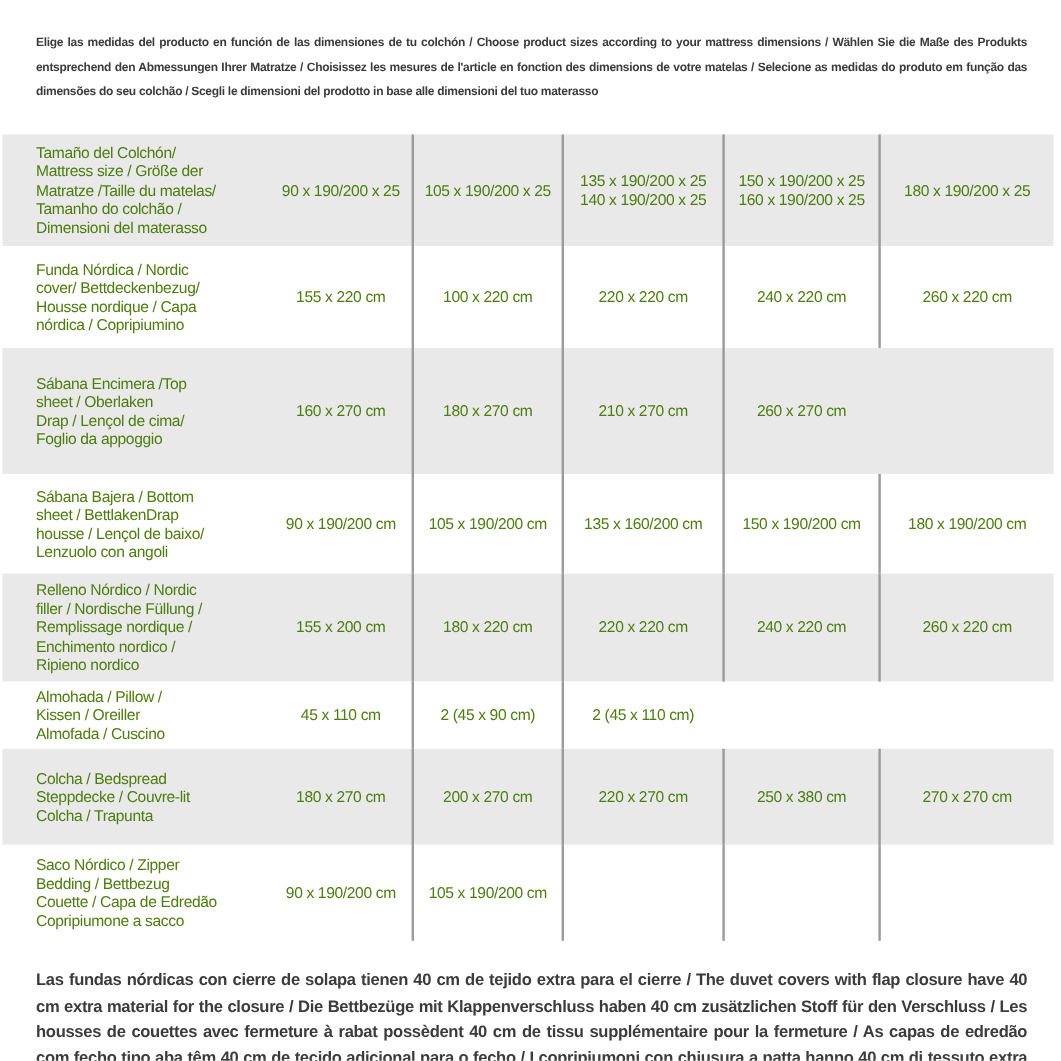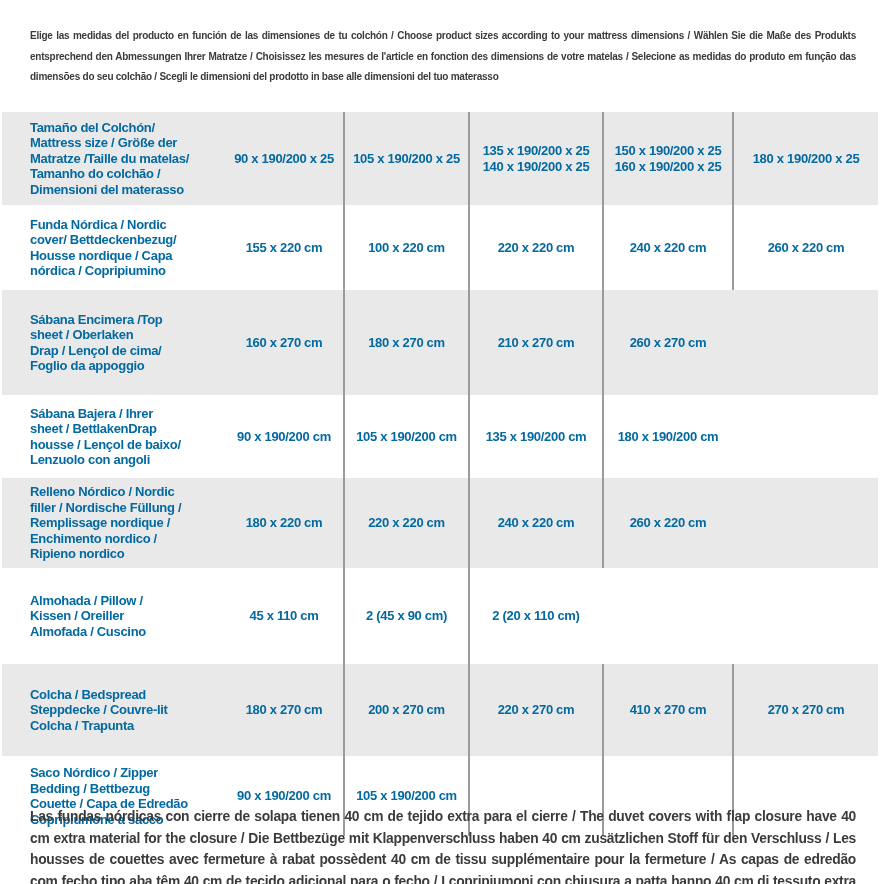--- a/index.html
+++ b/index.html
@@ -42,31 +42,31 @@
     grid-template-columns: 223px 118px 125px 134px 130px 146px;
     align-items: stretch;
   }
   .t-row:nth-child(odd) { background: #e9e9e9; }
   .t-row:nth-child(even) { background: #ffffff; }
   .t-row:nth-child(1) { height: 93px; }
   .t-row:nth-child(2) { height: 85px; }
   .t-row:nth-child(3) { height: 105px; }
   .t-row:nth-child(4) { height: 83px; }
   .t-row:nth-child(5) { height: 90px; }
-  .t-row:nth-child(6) { height: 96px; }
-  .t-row:nth-child(7) { height: 92px; }
+  .t-row:nth-child(6) { height: 56px; }
+  .t-row:nth-child(7) { height: 80px; }
   .t-row:nth-child(8) { height: 80px; }
   .cell {
     display: flex;
     align-items: center;
     box-sizing: border-box;
-    font-weight: bold;
+    font-weight: normal;
     font-size: 13px;
     letter-spacing: -0.3px;
-    color: #0369a1;
+    color: #4d7c0f;
   }
   .cell.lbl {
     padding-left: 28px;
     padding-right: 4px;
     line-height: 15.5px;
     white-space: pre-line;
     justify-content: flex-start;
     text-align: left;
   }
   .cell.val {
@@ -131,59 +131,61 @@
 sheet / Oberlaken
 Drap / Lençol de cima/
 Foglio da appoggio</div>
       <div class="cell val">160 x 270 cm</div>
       <div class="cell val">180 x 270 cm</div>
       <div class="cell val">210 x 270 cm</div>
       <div class="cell val">260 x 270 cm</div>
     </div>
 
     <div class="t-row">
-      <div class="cell lbl">Sábana Bajera / Ihrer
+      <div class="cell lbl">Sábana Bajera / Bottom
 sheet / BettlakenDrap
 housse / Lençol de baixo/
 Lenzuolo con angoli</div>
       <div class="cell val">90 x 190/200 cm</div>
       <div class="cell val">105 x 190/200 cm</div>
-      <div class="cell val">135 x 190/200 cm</div>
+      <div class="cell val">135 x 160/200 cm</div>
+      <div class="cell val">150 x 190/200 cm</div>
       <div class="cell val">180 x 190/200 cm</div>
     </div>
 
     <div class="t-row">
       <div class="cell lbl">Relleno Nórdico / Nordic
 filler / Nordische Füllung /
 Remplissage nordique /
 Enchimento nordico /
 Ripieno nordico</div>
+      <div class="cell val">155 x 200 cm</div>
       <div class="cell val">180 x 220 cm</div>
       <div class="cell val">220 x 220 cm</div>
       <div class="cell val">240 x 220 cm</div>
       <div class="cell val">260 x 220 cm</div>
     </div>
 
     <div class="t-row">
       <div class="cell lbl">Almohada  / Pillow /
 Kissen / Oreiller
 Almofada / Cuscino</div>
       <div class="cell val">45 x 110 cm</div>
       <div class="cell val">2 (45 x 90 cm)</div>
-      <div class="cell val">2 (20 x 110 cm)</div>
+      <div class="cell val">2 (45 x 110 cm)</div>
     </div>
 
     <div class="t-row">
       <div class="cell lbl">Colcha / Bedspread
 Steppdecke / Couvre-lit
 Colcha / Trapunta</div>
       <div class="cell val">180 x 270 cm</div>
       <div class="cell val">200 x 270 cm</div>
       <div class="cell val">220 x 270 cm</div>
-      <div class="cell val">410 x 270 cm</div>
+      <div class="cell val">250 x 380 cm</div>
       <div class="cell val">270 x 270 cm</div>
     </div>
 
     <div class="t-row">
       <div class="cell lbl">Saco Nórdico / Zipper
 Bedding / Bettbezug
 Couette  / Capa de Edredão
 Copripiumone a sacco</div>
       <div class="cell val">90 x 190/200 cm</div>
       <div class="cell val">105 x 190/200 cm</div>

